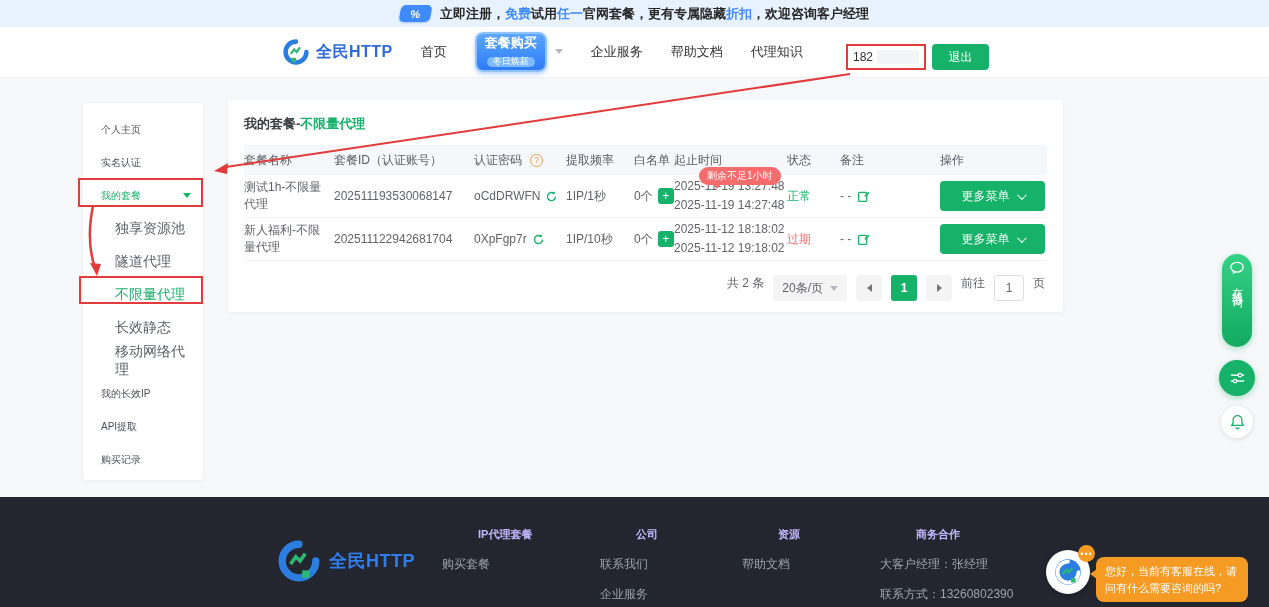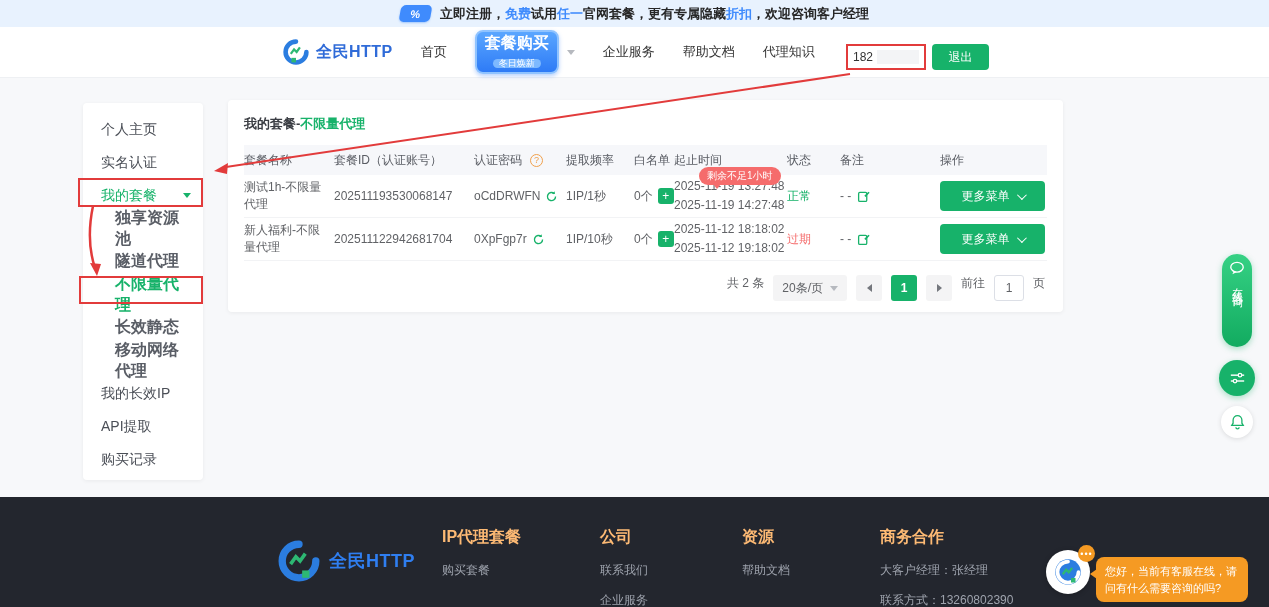--- a/index.html
+++ b/index.html
@@ -12,31 +12,31 @@
   .pct-icon{width:31px;height:17px;background:#3f8bfd;border-radius:5px;color:#fff;font-size:11px;font-weight:700;display:flex;align-items:center;justify-content:center;transform:skewX(-10deg);box-shadow:0 1px 2px rgba(63,139,253,.4);}
 
   
   .header{position:absolute;top:27px;left:0;width:100%;height:51px;background:#fff;border-bottom:1px solid #eef0f3;z-index:5;}
   .header-inner{position:absolute;left:283px;top:0;height:100%;display:flex;align-items:center;gap:28px;}
   .logo{display:flex;align-items:center;gap:7px;}
   .logo-text{font-size:16px;font-weight:800;color:#2f6bd8;letter-spacing:.5px;}
   .nav-item{font-size:13px;color:#333;cursor:pointer;white-space:nowrap;}
   .buy-wrap{display:flex;align-items:center;gap:8px;}
   .buy-badge{background:linear-gradient(180deg,#5aa6ff,#2e7bf6);border:2px solid #8fc3ff;border-radius:8px;padding:2px 8px 3px;text-align:center;line-height:1.1;box-shadow:0 2px 4px rgba(46,123,246,.35);}
-  .buy-badge .t1{color:#fff;font-size:16px;font-weight:800;display:block;}
+  .buy-badge .t1{color:#fff;font-size:13px;font-weight:800;display:block;}
   .buy-badge .t2{display:inline-block;margin-top:0;background:#7db9ff;color:#fff;font-size:9px;border-radius:7px;padding:0 6px;}
   .caret-down{width:0;height:0;border-left:4px solid transparent;border-right:4px solid transparent;border-top:5px solid #b6b9bf;}
   .phone-box{position:absolute;left:846px;top:17px;width:80px;height:26px;border:2px solid #e23b3b;display:flex;align-items:center;gap:4px;padding:0 5px;font-size:12px;color:#333;background:#fff;}
   .phone-redacted{flex:1;height:14px;background:#f3f4f6;}
   .logout-btn{position:absolute;left:932px;top:17px;width:57px;height:26px;background:#17b26a;color:#fff;border:none;border-radius:4px;font-size:12px;cursor:pointer;}
 
   
   .sidebar{position:absolute;left:83px;top:103px;width:120px;height:377px;background:#fff;border-radius:4px;box-shadow:0 1px 4px rgba(0,0,0,.06);padding-top:10px;z-index:2;}
-  .side-item{height:33px;display:flex;align-items:center;justify-content:space-between;padding:0 12px 0 18px;font-size:14px;color:#4b4f57;cursor:pointer;}
-  .side-item.sub{padding-left:32px;font-size:16px;color:#5a5e66;font-weight:bold;}
+  .side-item{height:33px;display:flex;align-items:center;justify-content:space-between;padding:0 12px 0 18px;font-size:10px;color:#4b4f57;cursor:pointer;}
+  .side-item.sub{padding-left:32px;font-size:14px;color:#5a5e66;}
   .side-item.active{color:#17b26a;}
   .caret-green{width:0;height:0;border-left:4px solid transparent;border-right:4px solid transparent;border-top:5px solid #17b26a;}
 
   
   .content{position:absolute;left:228px;top:100px;width:835px;height:212px;background:#fff;border-radius:4px;box-shadow:0 1px 4px rgba(0,0,0,.06);z-index:2;}
   .content-title{padding:15px 16px 12px;font-size:13px;color:#3a3d43;font-weight:700;}
   .content-title .green{color:#17b26a;}
   .table{margin:0 16px;}
   .thead{display:flex;align-items:center;height:30px;background:#f6f7fa;font-size:12px;color:#595c63;}
   .trow{display:flex;align-items:center;min-height:43px;border-bottom:1px solid #f2f3f5;font-size:12px;color:#606266;}
@@ -71,21 +71,21 @@
   .float-consult{position:absolute;left:1222px;top:254px;width:30px;height:93px;border-radius:15px;background:linear-gradient(180deg,#35d184,#12ab60);display:flex;flex-direction:column;align-items:center;padding-top:7px;gap:4px;cursor:pointer;z-index:60;box-shadow:0 2px 6px rgba(18,171,96,.35);}
   .float-consult .vtext{writing-mode:vertical-lr;color:#fff;font-size:11px;letter-spacing:3px;}
   .float-circle{position:absolute;left:1219px;top:360px;width:36px;height:36px;border-radius:50%;background:#17b26a;display:flex;align-items:center;justify-content:center;cursor:pointer;z-index:60;box-shadow:0 2px 6px rgba(18,171,96,.35);}
   .float-bell{position:absolute;left:1221px;top:406px;width:32px;height:32px;border-radius:50%;background:#fff;display:flex;align-items:center;justify-content:center;cursor:pointer;z-index:60;box-shadow:0 1px 5px rgba(0,0,0,.12);}
 
   
   .footer{position:absolute;left:0;top:497px;width:100%;height:110px;background:#23262e;z-index:1;}
   .f-logo{position:absolute;left:278px;top:43px;display:flex;align-items:center;gap:9px;}
   .f-logo-text{font-size:18px;font-weight:800;color:#2f7ef0;letter-spacing:.5px;}
   .f-col{position:absolute;top:30px;}
-  .f-col .f-title{color:#fdba74;font-size:16px;font-weight:700;margin-bottom:14px;}
+  .f-col .f-title{color:#c4b5fd;font-size:11px;font-weight:700;margin-bottom:14px;margin-left:36px;}
   .f-col .f-link{color:#9ea3ad;font-size:12px;margin-bottom:13px;cursor:pointer;}
 
   
   .chat{position:absolute;left:1046px;top:550px;display:flex;align-items:flex-start;gap:6px;z-index:110;}
   .chat-avatar{position:relative;width:44px;height:44px;border-radius:50%;background:#fff;display:flex;align-items:center;justify-content:center;box-shadow:0 1px 5px rgba(0,0,0,.25);cursor:pointer;}
   .chat-dots{position:absolute;right:-5px;top:-5px;width:17px;height:17px;border-radius:50%;background:#f59a23;color:#fff;font-size:9px;display:flex;align-items:center;justify-content:center;letter-spacing:1px;}
   .chat-bubble{position:relative;width:152px;background:#f59a23;border-radius:8px;color:#fff;font-size:11px;line-height:1.5;padding:6px 9px;margin-top:7px;}
   .chat-bubble:before{content:"";position:absolute;left:-6px;top:12px;border-top:5px solid transparent;border-bottom:5px solid transparent;border-right:7px solid #f59a23;}
 
   

